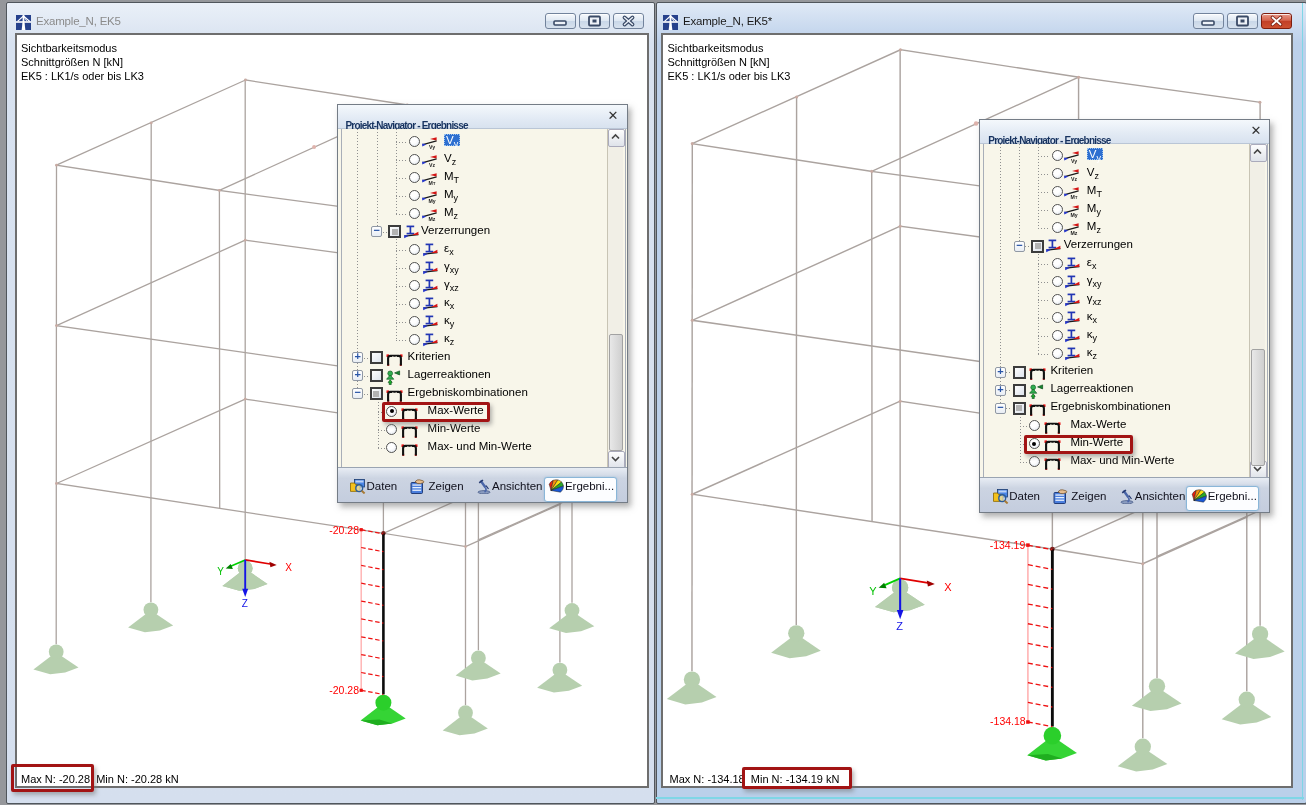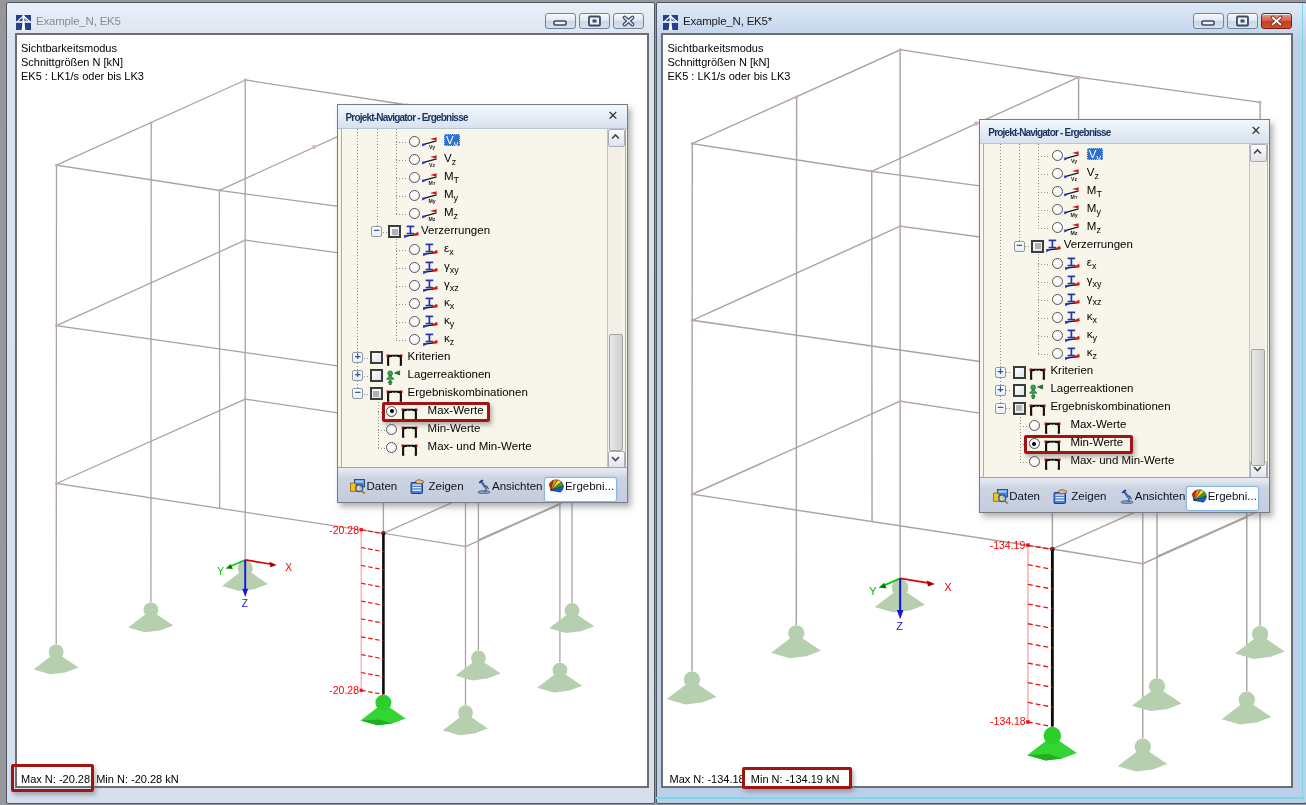--- a/index.html
+++ b/index.html
@@ -11,21 +11,21 @@
 .btn{position:absolute;top:13px;width:29px;height:14px;border:1px solid #72839c;border-radius:3px;box-shadow:inset 0 1px 0 rgba(255,255,255,.8);
  background:linear-gradient(#f6f9fc,#dfe8f2 48%,#c9d7e8 52%,#d8e2ee);}
 .btn svg{position:absolute;left:0;top:0;}
 .vtext{position:absolute;font-size:11px;color:#000;line-height:14px;white-space:nowrap;}
 .stat{position:absolute;font-size:11px;color:#000;white-space:nowrap;text-align:right;}
 .redbox{position:absolute;border:3px solid #a21414;border-radius:2px;box-shadow:2px 3px 4px rgba(120,120,120,.55);}
 .nav{position:absolute;width:289px;height:397px;background:#f8f6ea;border:1px solid #747c86;
  box-shadow:3px 4px 6px rgba(100,100,100,.5);}
 .navtitle{position:absolute;left:0;top:0;right:0;height:23px;
  background:linear-gradient(#f4f8fc,#e2eaf4 60%,#d8e2ef);border-bottom:1px solid #bac6d6;}
-.navtitle span{position:absolute;left:8px;top:7px;font-size:10px;letter-spacing:-0.8px;font-weight:bold;color:#16325f;}
+.navtitle span{position:absolute;left:8px;top:15px;font-size:10px;letter-spacing:-0.8px;font-weight:bold;color:#16325f;}
 .navx{position:absolute;right:8px;top:3px;font-size:13px;color:#333;}
 .tree{position:absolute;left:3px;top:24px;width:283px;height:339px;background:#f8f6ea;
  border:1px solid #a8aeb8;border-top:none;}
 .row{position:absolute;font-size:11.5px;color:#000;white-space:nowrap;}
 .row sub{font-size:9px;}
 .cb{position:absolute;width:9px;height:9px;border:2px solid #3c3c3c;
  background:linear-gradient(135deg,#fdfdfd,#dde3ec);}
 .cb .in{position:absolute;left:1.5px;top:1.5px;width:6px;height:6px;background:#b2b2b2;}
 .radio{position:absolute;width:9px;height:9px;border-radius:50%;border:1.4px solid #525252;
  background:radial-gradient(circle at 35% 30%,#ffffff 40%,#dde3ec);}

